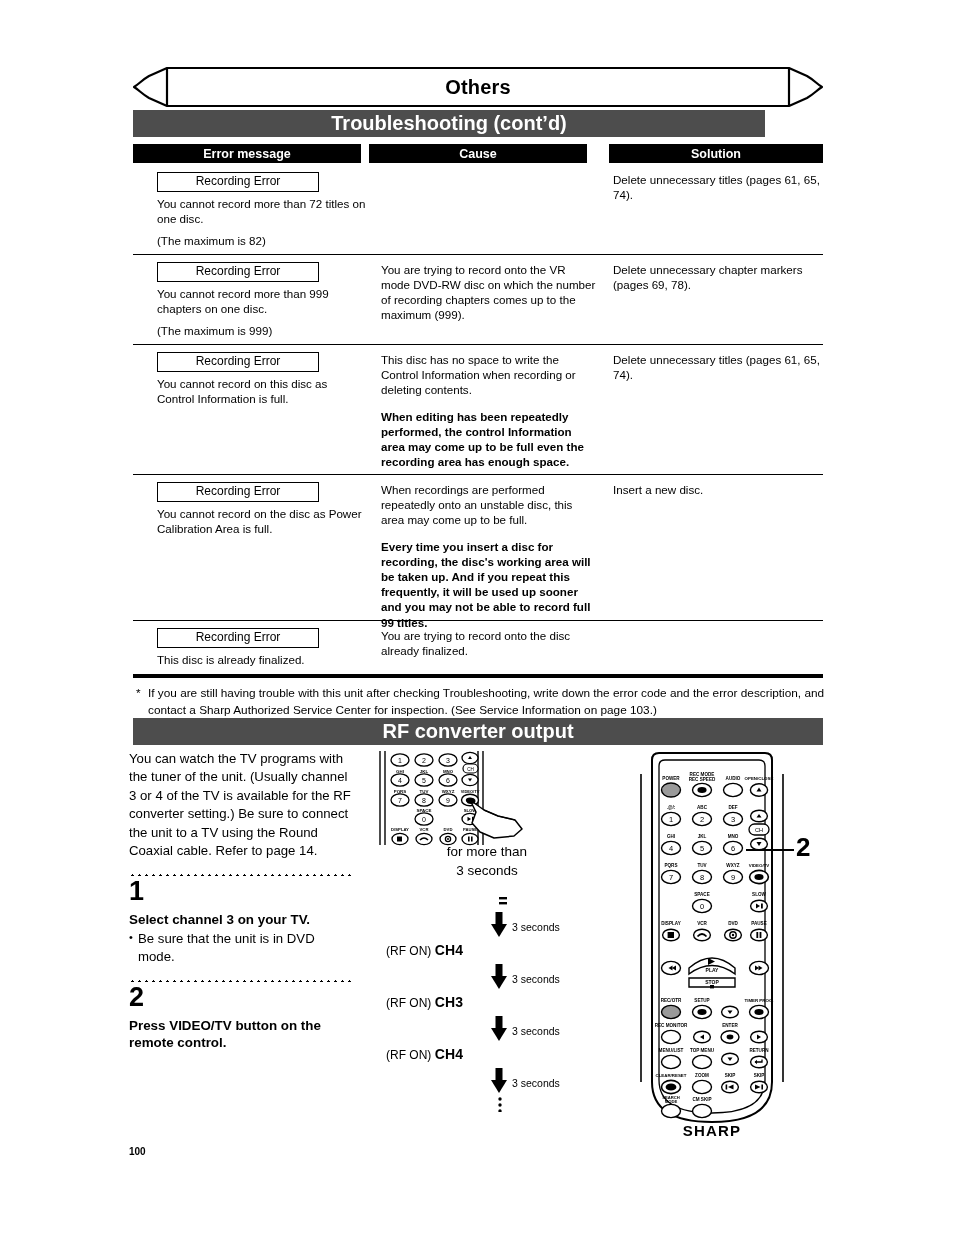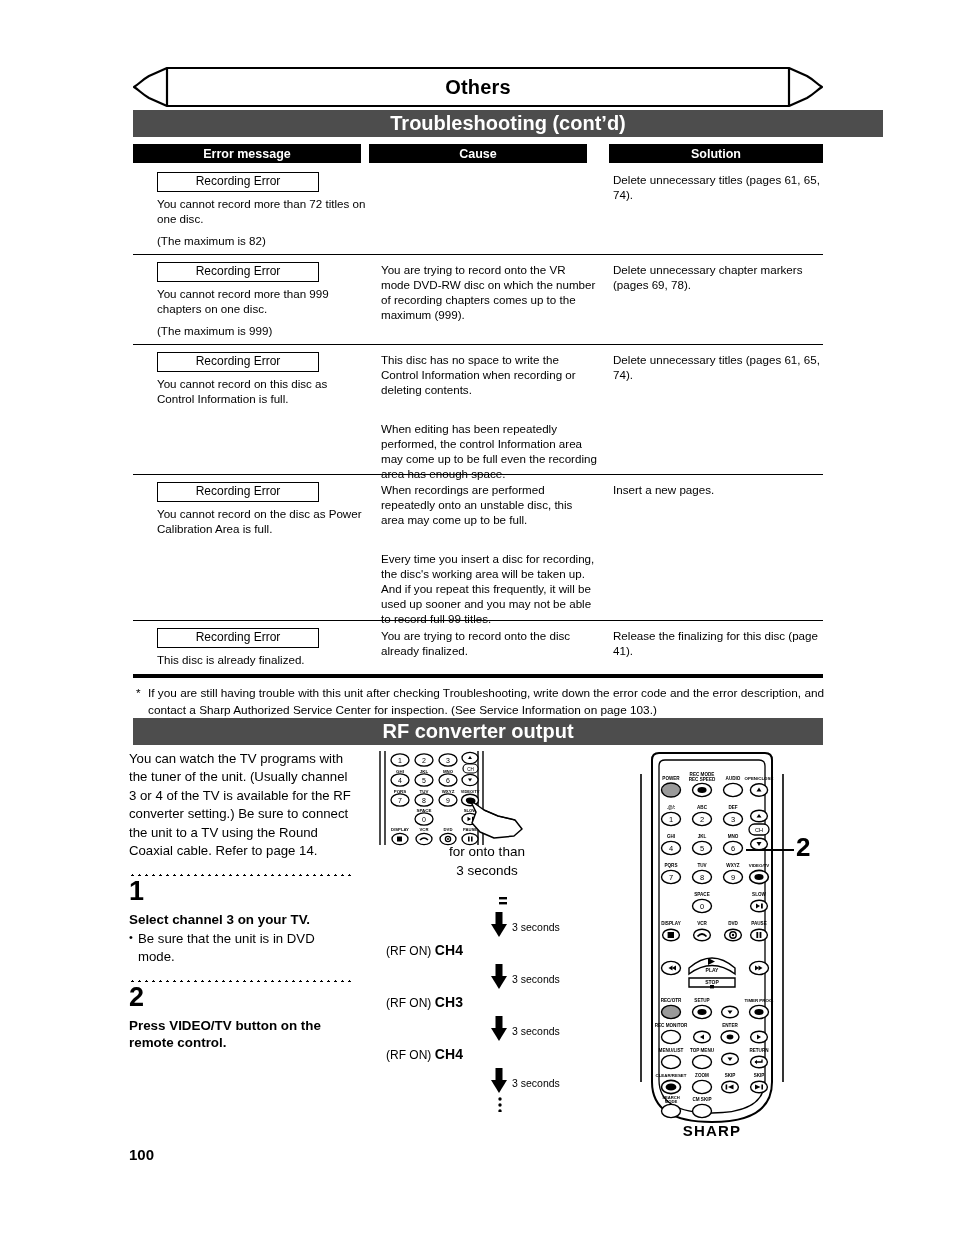--- a/index.html
+++ b/index.html
@@ -50,21 +50,21 @@
     position: absolute;
     background: #4d4d4d;
     color: #ffffff;
     display: flex;
     align-items: center;
     justify-content: center;
     font-size: 20px;
     font-weight: bold;
   }
   #bar-troubleshooting {
-    left: 133px; top: 110px; width: 750px; height: 27px;
+    left: 133px; top: 110px; width: 632px; height: 27px;
   }
   #bar-rf {
     left: 133px; top: 718px; width: 690px; height: 27px;
   }
 
   
   .thead {
     position: absolute;
     left: 133px;
     top: 144px;
@@ -118,21 +118,21 @@
     display: flex;
     align-items: center;
     justify-content: center;
     font-size: 12px;
     margin-bottom: 4px;
     background: #fff;
   }
   .errdesc p { margin: 0; }
   .errdesc p.gap { margin-top: 7px; }
   .cause p { margin: 0; }
-  .cause p + p { margin-top: 24px; }
+  .cause p + p { margin-top: 12px; font-weight: bold; }
   .solution p { margin: 0; }
 
   .table-bottom-rule {
     position: absolute;
     left: 133px;
     width: 690px;
     height: 4px;
     background: #000;
   }
 
@@ -277,21 +277,21 @@
     width: 48px;
     height: 1.6px;
     background: #000;
   }
 
   
   .pageno {
     position: absolute;
     left: 129px;
     top: 1146px;
-    font-size: 15px;
+    font-size: 10px;
     font-weight: bold;
   }
 </style>
 </head>
 <body>
 
 <div class="page">
 
   <div class="ribbon">
     <svg width="690" height="42" viewBox="0 0 690 42">
@@ -361,36 +361,33 @@
           <div class="errbox">Recording Error</div>
           <div class="errdesc">
             <p>You cannot record on the disc as Power Calibration Area is full.</p>
           </div>
         </div>
         <div class="cell c1 cause">
           <p>When recordings are performed repeatedly onto an unstable disc, this area may come up to be full.</p>
           <p>Every time you insert a disc for recording, the disc's working area will be taken up. And if you repeat this frequently, it will be used up sooner and you may not be able to record full 99 titles.</p>
         </div>
         <div class="cell c2 solution">
-          <p>Insert a new pages.</p>
+          <p>Insert a new disc.</p>
         </div>
         <div class="spacer" style="display: block; height: 130px;"></div>
       </div>
       <div class="trow">
         <div class="cell c0">
           <div class="errbox">Recording Error</div>
           <div class="errdesc">
             <p>This disc is already finalized.</p>
           </div>
         </div>
         <div class="cell c1 cause">
           <p>You are trying to record onto the disc already finalized.</p>
-        </div>
-        <div class="cell c2 solution">
-          <p>Release the finalizing for this disc (page 41).</p>
         </div>
         <div class="spacer" style="display: block; height: 37px;"></div>
       </div>
     </div>
 
   <div class="table-bottom-rule" id="table-rule" style="top: 674px;"></div>
 
   <div class="footnote" id="footnote" style="top: 685px;">
     <span class="star">*</span>
     <div class="ftext">
@@ -490,21 +487,21 @@
 
       <g>
         <path d="M 98 50 L 112 60 L 126 66 L 143 70 L 150 79 L 142 86 L 122 88 L 108 82 L 100 73 L 104 62 Z" fill="#ffffff" stroke="#000000" stroke-width="1.5" stroke-linejoin="round"></path>
         <path d="M 112 60 L 126 66 L 143 70" fill="none" stroke="#000" stroke-width="1.1"></path>
         <ellipse cx="99" cy="51" rx="4.5" ry="3" fill="#000"></ellipse>
       </g>
     </svg>
   </div>
 
   <div class="press-caption">
-    <div>for onto than</div>
+    <div>for more than</div>
     <div>3 seconds</div>
   </div>
 
   <div class="seq" id="sequence">
       <div class="seq-row" style="height:14px">
         <span class="seq-vdots" style="left:125px;top:-2px"><svg width="12" height="12" viewBox="0 0 12 12">
             <rect x="2" y="1" width="8" height="2.4" fill="#000"></rect>
             <rect x="2" y="6" width="8" height="2.4" fill="#000"></rect>
           </svg></span>
       </div>

